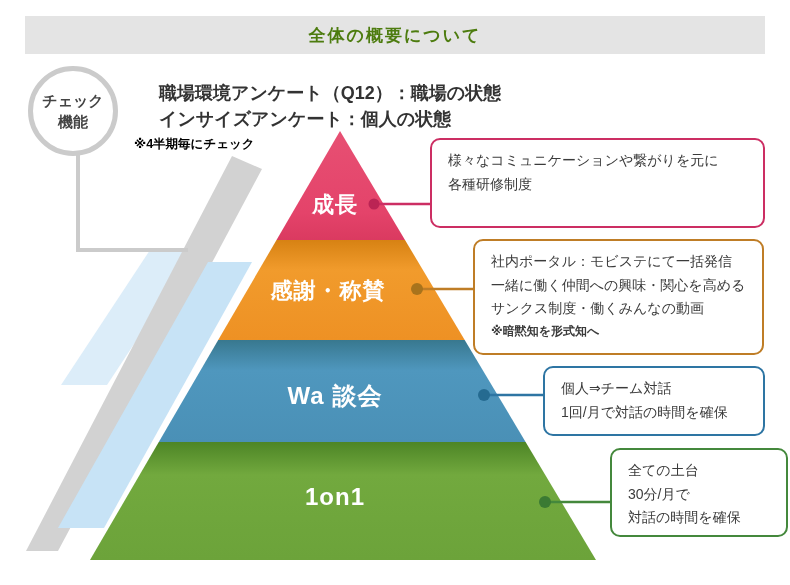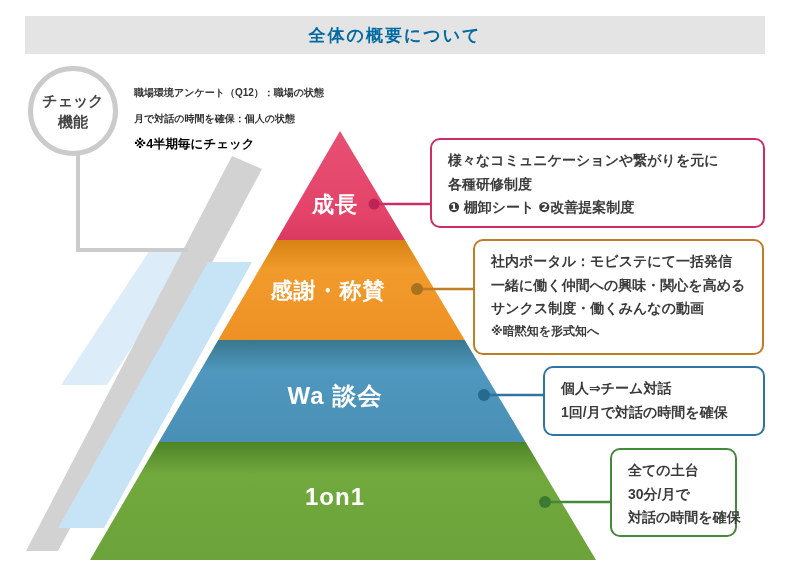--- a/index.html
+++ b/index.html
@@ -5,33 +5,33 @@
   html,body{margin:0;padding:0;background:#ffffff;}
   .stage{
     position:relative;width:790px;height:585px;overflow:hidden;background:#ffffff;
     font-family:"Liberation Sans","DejaVu Sans",sans-serif;color:#3a3a3a;
   }
   
   .title-bar{
     position:absolute;left:25px;top:16px;width:740px;height:38px;
     background:#e4e4e4;display:flex;align-items:center;justify-content:center;
   }
-  .title-bar span{font-size:17px;font-weight:700;letter-spacing:2px;color:#0369a1;}
+  .title-bar span{font-size:17px;font-weight:700;letter-spacing:2px;color:#4d7c0f;}
   
   svg.layer{position:absolute;left:0;top:0;}
   
   .check-circle{
     position:absolute;left:28px;top:66px;width:80px;height:80px;border-radius:50%;
     background:#ffffff;border:5px solid #cbcbcb;display:flex;flex-direction:column;
     align-items:center;justify-content:center;z-index:3;
   }
   .check-circle span{font-size:15px;font-weight:700;line-height:21px;color:#444;}
   
   .check-notes{position:absolute;left:134px;top:80px;z-index:3;}
-  .check-notes .big{font-size:10px;font-weight:600;line-height:26px;color:#333;}
+  .check-notes .big{font-size:18px;font-weight:600;line-height:26px;color:#333;margin-left:25px;}
   .check-notes .small{font-size:12.5px;font-weight:600;line-height:20px;color:#000000;margin-top:2px;}
   
   .psych-circle{
     position:absolute;left:57px;top:339px;width:98px;height:98px;border-radius:50%;
     background:#ffffff;box-shadow:0 0 0 5px #ddeefb, 0 2px 6px rgba(0,0,0,.12);
     display:flex;flex-direction:column;align-items:center;justify-content:center;z-index:4;
   }
   .psych-circle span{font-size:15px;font-weight:700;line-height:23px;color:#3a3a3a;}
   
   .tier-label{
@@ -40,26 +40,26 @@
   }
   .tl-growth{left:335px;top:205px;font-size:22px;}
   .tl-thanks{left:328px;top:291px;font-size:22px;}
   .tl-wa{left:335px;top:396px;font-size:24px;}
   .tl-1on1{left:335px;top:497px;font-size:24px;font-weight:800;}
   
   .callout{
     position:absolute;background:#ffffff;border-radius:10px;box-sizing:border-box;
     padding:9px 16px;z-index:3;
   }
-  .callout .line{font-size:14px;font-weight:700;line-height:23.5px;color:#3b3b3b;white-space:nowrap;}
+  .callout .line{font-size:14px;font-weight:400;line-height:23.5px;color:#3b3b3b;white-space:nowrap;}
   .callout .note{font-size:12px;font-weight:600;line-height:19px;color:#3b3b3b;margin-top:1px;}
   .co-growth{left:430px;top:138px;width:335px;height:90px;border:2.5px solid #cc2e63;}
   .co-thanks{left:473px;top:239px;width:291px;height:116px;border:2.5px solid #bf7d26;}
   .co-wa{left:543px;top:366px;width:222px;height:70px;border:2.5px solid #2e75a3;}
-  .co-1on1{left:610px;top:448px;width:127px;height:89px;border:2.5px solid #44883c;}
+  .co-1on1{left:610px;top:448px;width:178px;height:89px;border:2.5px solid #44883c;}
 </style>
 </head>
 <body>
 
 <div class="stage">
 
   <svg class="layer" width="790" height="585" viewBox="0 0 790 585">
     <defs>
       <linearGradient id="gPink" x1="0" y1="0" x2="0" y2="1">
         <stop offset="0%" stop-color="#e75073"></stop>
@@ -108,34 +108,33 @@
     <span>全体の概要について</span>
   </div>
 
   <div class="check-circle">
     <span>チェック</span>
     <span>機能</span>
   </div>
 
   <div class="check-notes">
     <div class="big">職場環境アンケート（Q12）：職場の状態</div>
-    <div class="big">月で対話の時間を確保：個人の状態</div>
+    <div class="big">インサイズアンケート：個人の状態</div>
     <div class="small">※4半期毎にチェック</div>
   </div>
 
 
   <span class="tier-label tl-growth">成長</span>
   <span class="tier-label tl-thanks">感謝・称賛</span>
   <span class="tier-label tl-wa">Wa 談会</span>
   <span class="tier-label tl-1on1">1on1</span>
 
   <div class="callout co-growth">
     <div class="line">様々なコミュニケーションや繋がりを元に</div>
     <div class="line">各種研修制度</div>
-    <div class="line">❶ 棚卸シート ❷改善提案制度</div>
   </div>
 
   <div class="callout co-thanks">
     <div class="line">社内ポータル：モビステにて一括発信</div>
     <div class="line">一緒に働く仲間への興味・関心を高める</div>
     <div class="line">サンクス制度・働くみんなの動画</div>
     <div class="note">※暗黙知を形式知へ</div>
   </div>
 
   <div class="callout co-wa">

